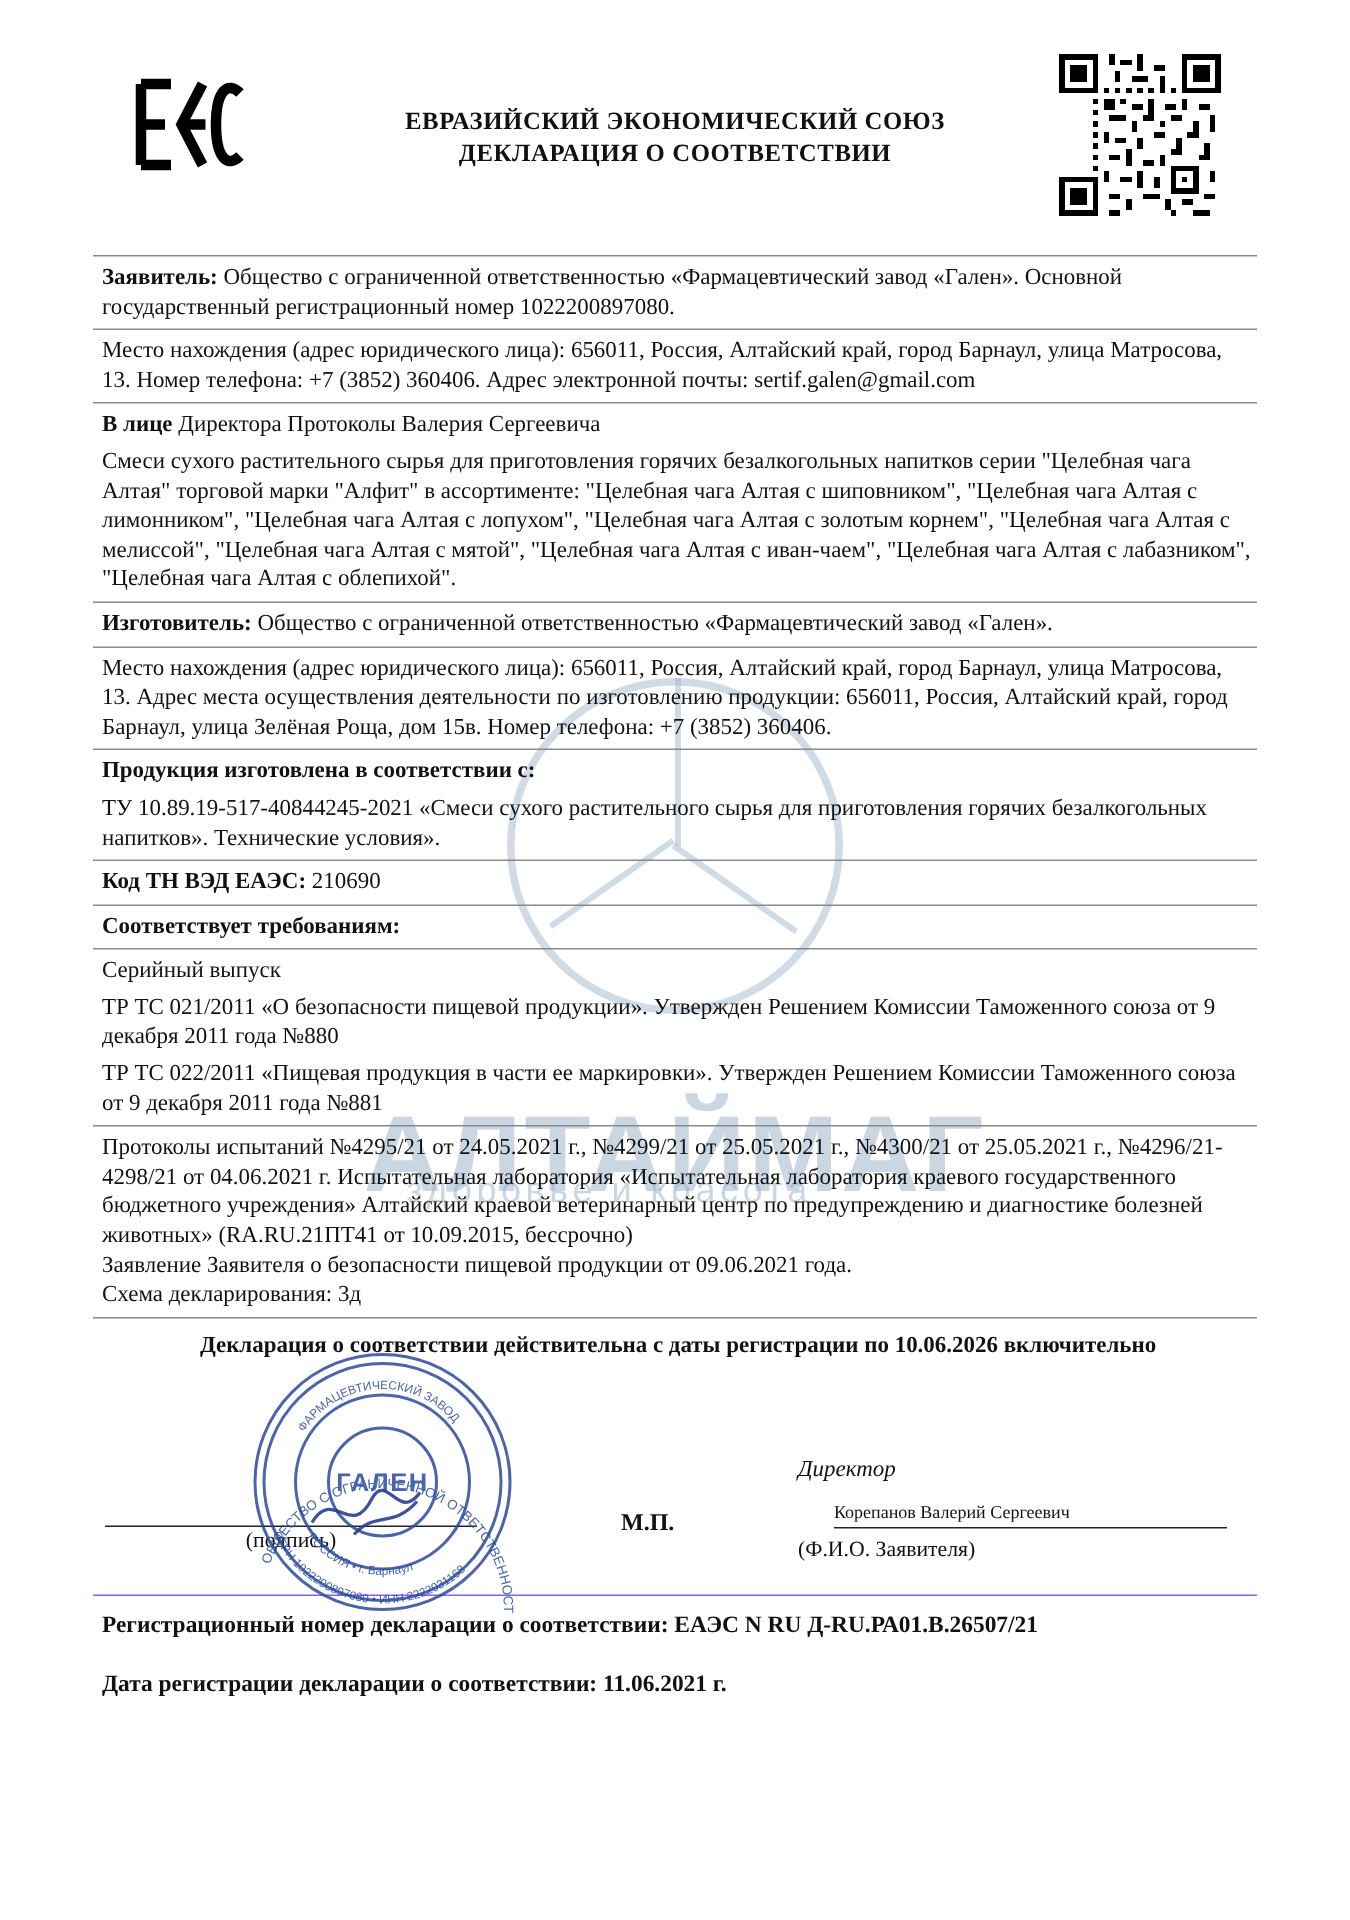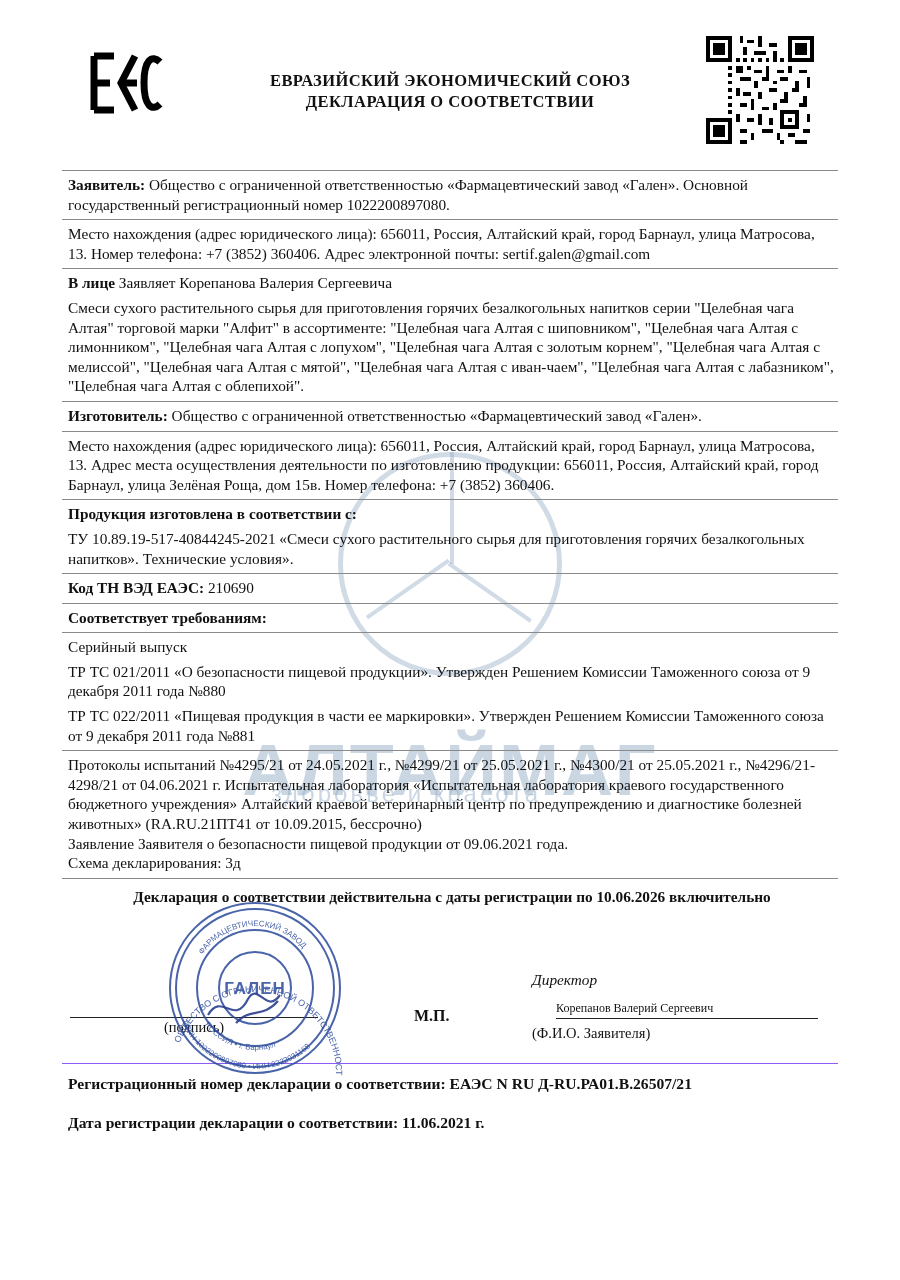--- a/index.html
+++ b/index.html
@@ -349,21 +349,21 @@
 
     <div class="row first">
       <p><span class="lead">Заявитель:</span><span> Общество с ограниченной ответственностью «Фармацевтический завод «Гален». Основной государственный регистрационный номер 1022200897080.</span></p>
     </div>
 
     <div class="row">
       <p>Место нахождения (адрес юридического лица): 656011, Россия, Алтайский край, город Барнаул, улица Матросова, 13. Номер телефона: +7 (3852) 360406. Адрес электронной почты: sertif.galen@gmail.com</p>
     </div>
 
     <div class="row">
-      <p><span class="lead">В лице</span><span> Заявляет Корепанова Валерия Сергеевича</span></p>
+      <p><span class="lead">В лице</span><span> Директора Протоколы Валерия Сергеевича</span></p>
     </div>
 
 
     <div class="row nobord">
       <p>Смеси сухого растительного сырья для приготовления горячих безалкогольных напитков серии "Целебная чага Алтая" торговой марки "Алфит"  в ассортименте: "Целебная чага Алтая с шиповником", "Целебная чага Алтая с лимонником", "Целебная чага Алтая с лопухом", "Целебная чага Алтая с золотым корнем", "Целебная чага Алтая с мелиссой", "Целебная чага Алтая с мятой", "Целебная чага Алтая с иван-чаем", "Целебная чага Алтая с лабазником", "Целебная чага Алтая с облепихой".</p>
     </div>
 
     <div class="row">
       <p><span class="lead">Изготовитель:</span><span> Общество с ограниченной ответственностью «Фармацевтический завод «Гален».</span></p>
     </div>

